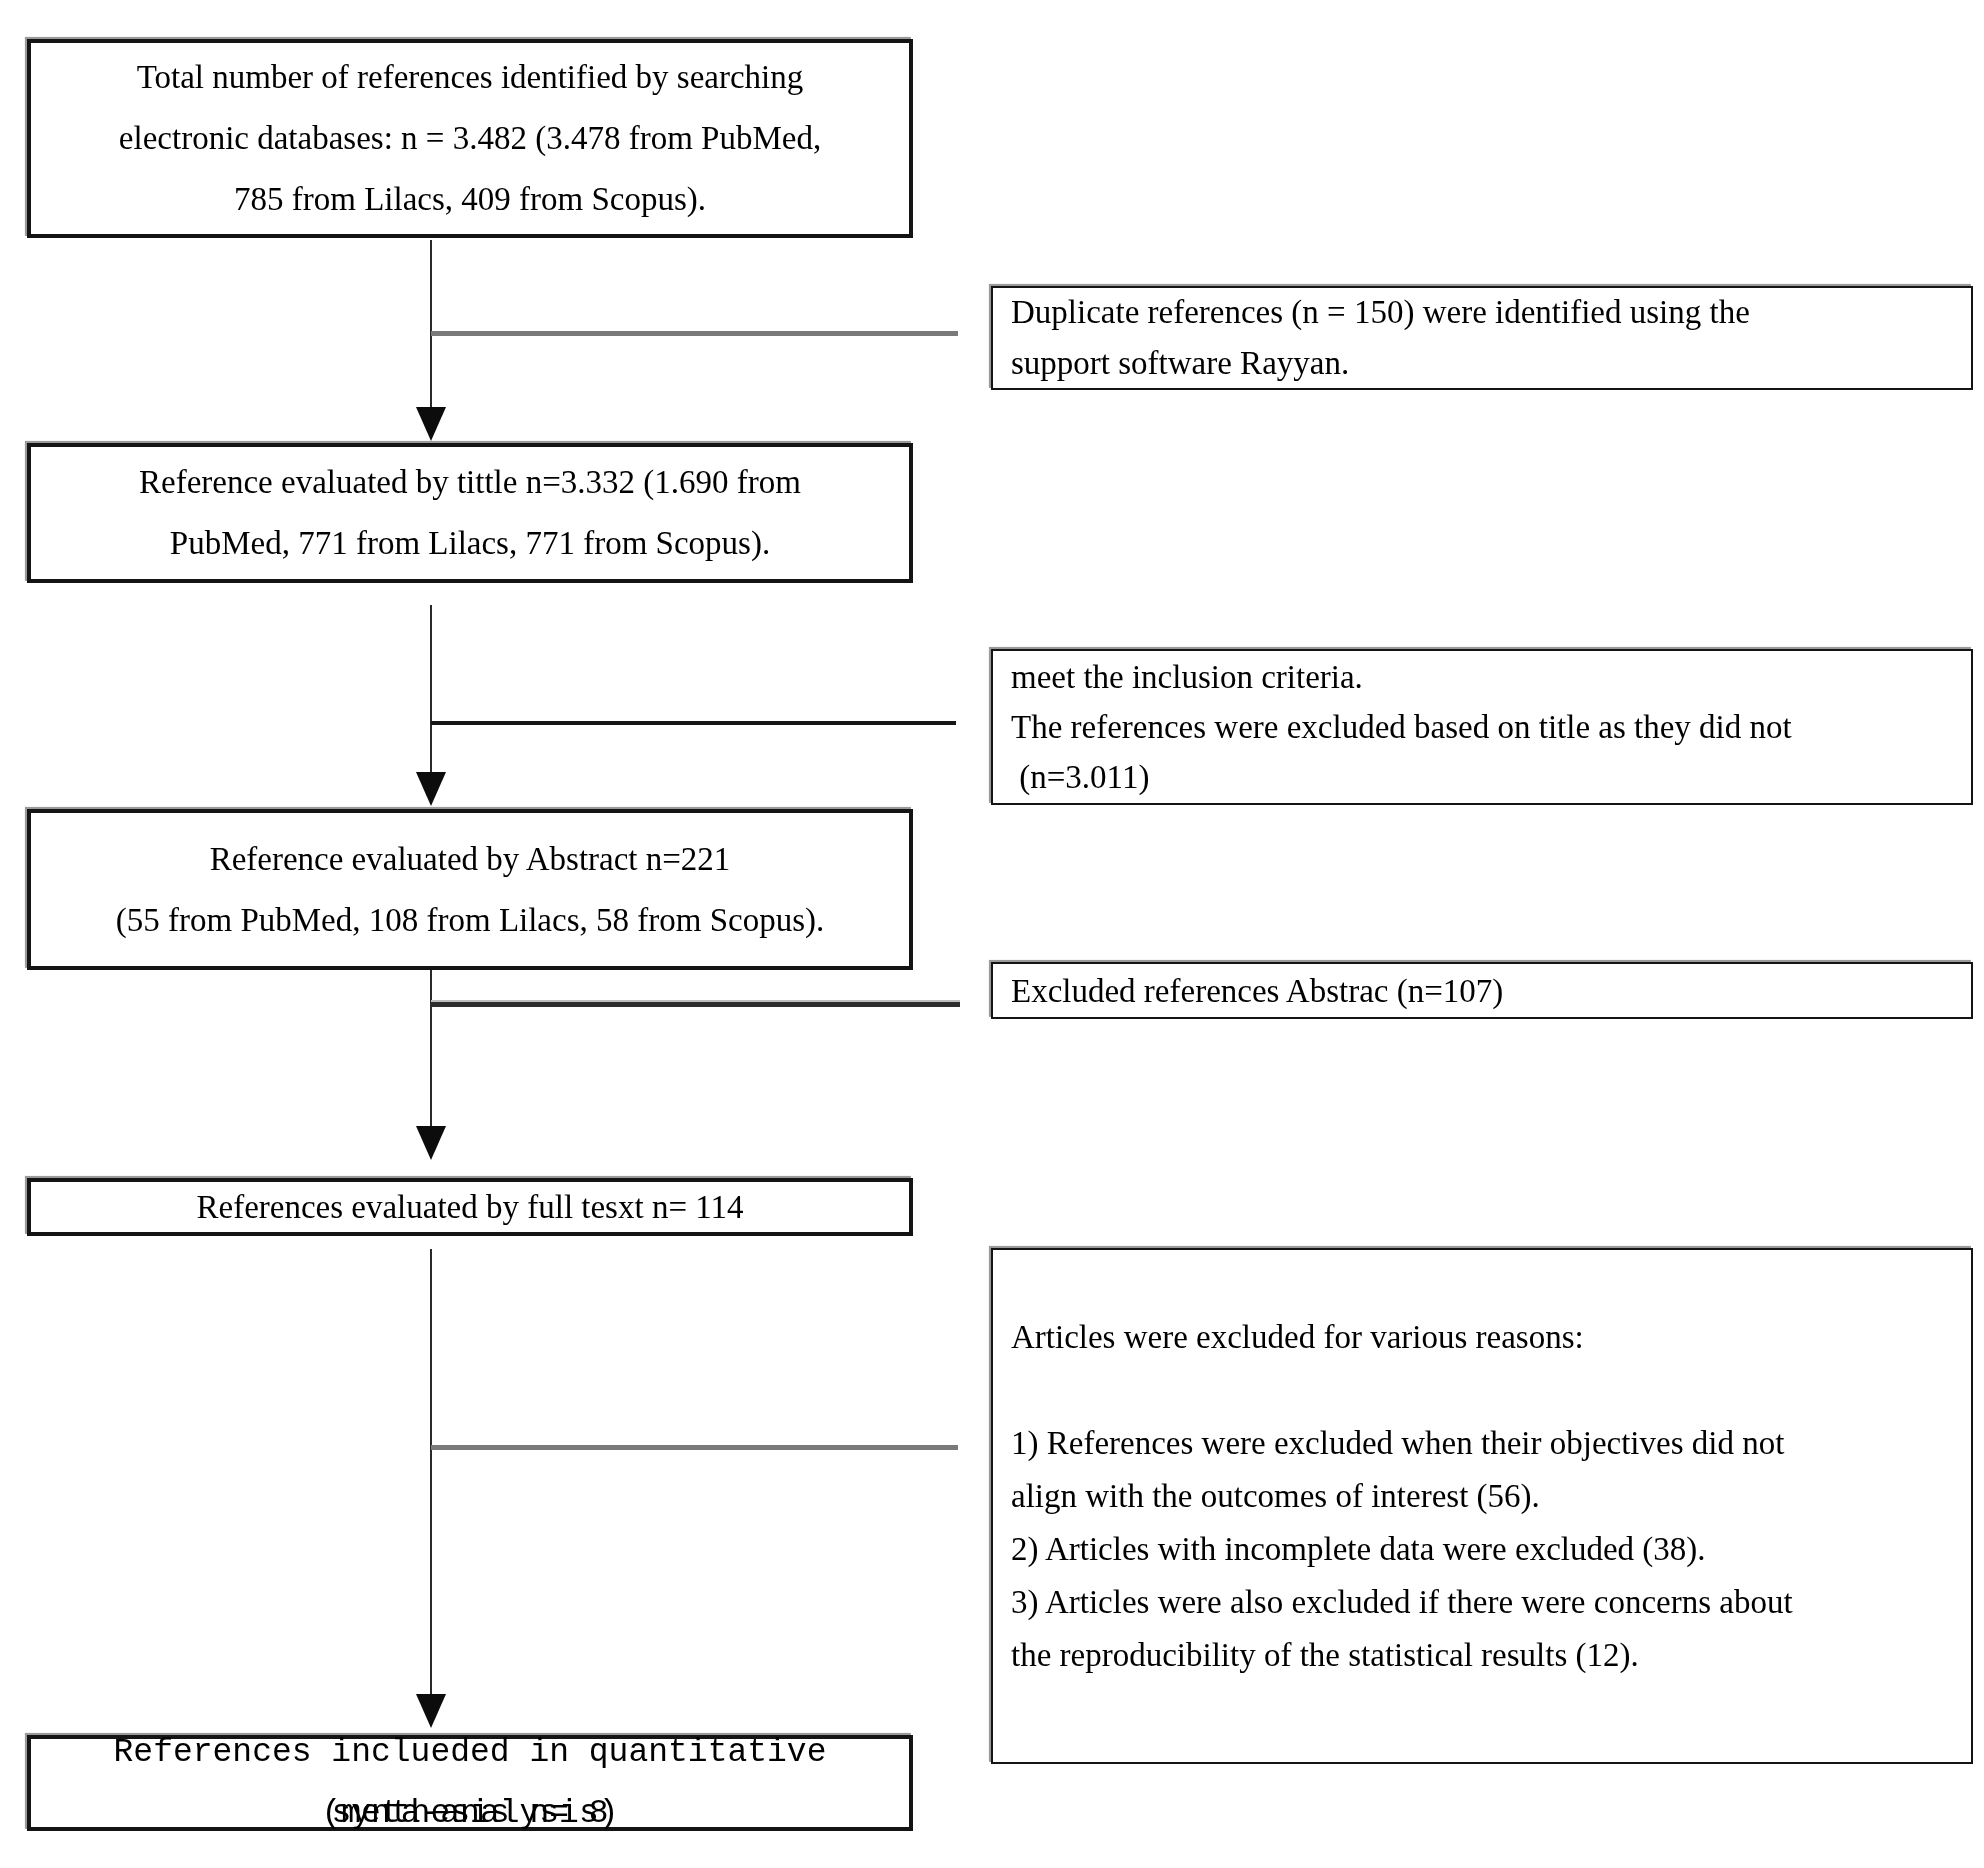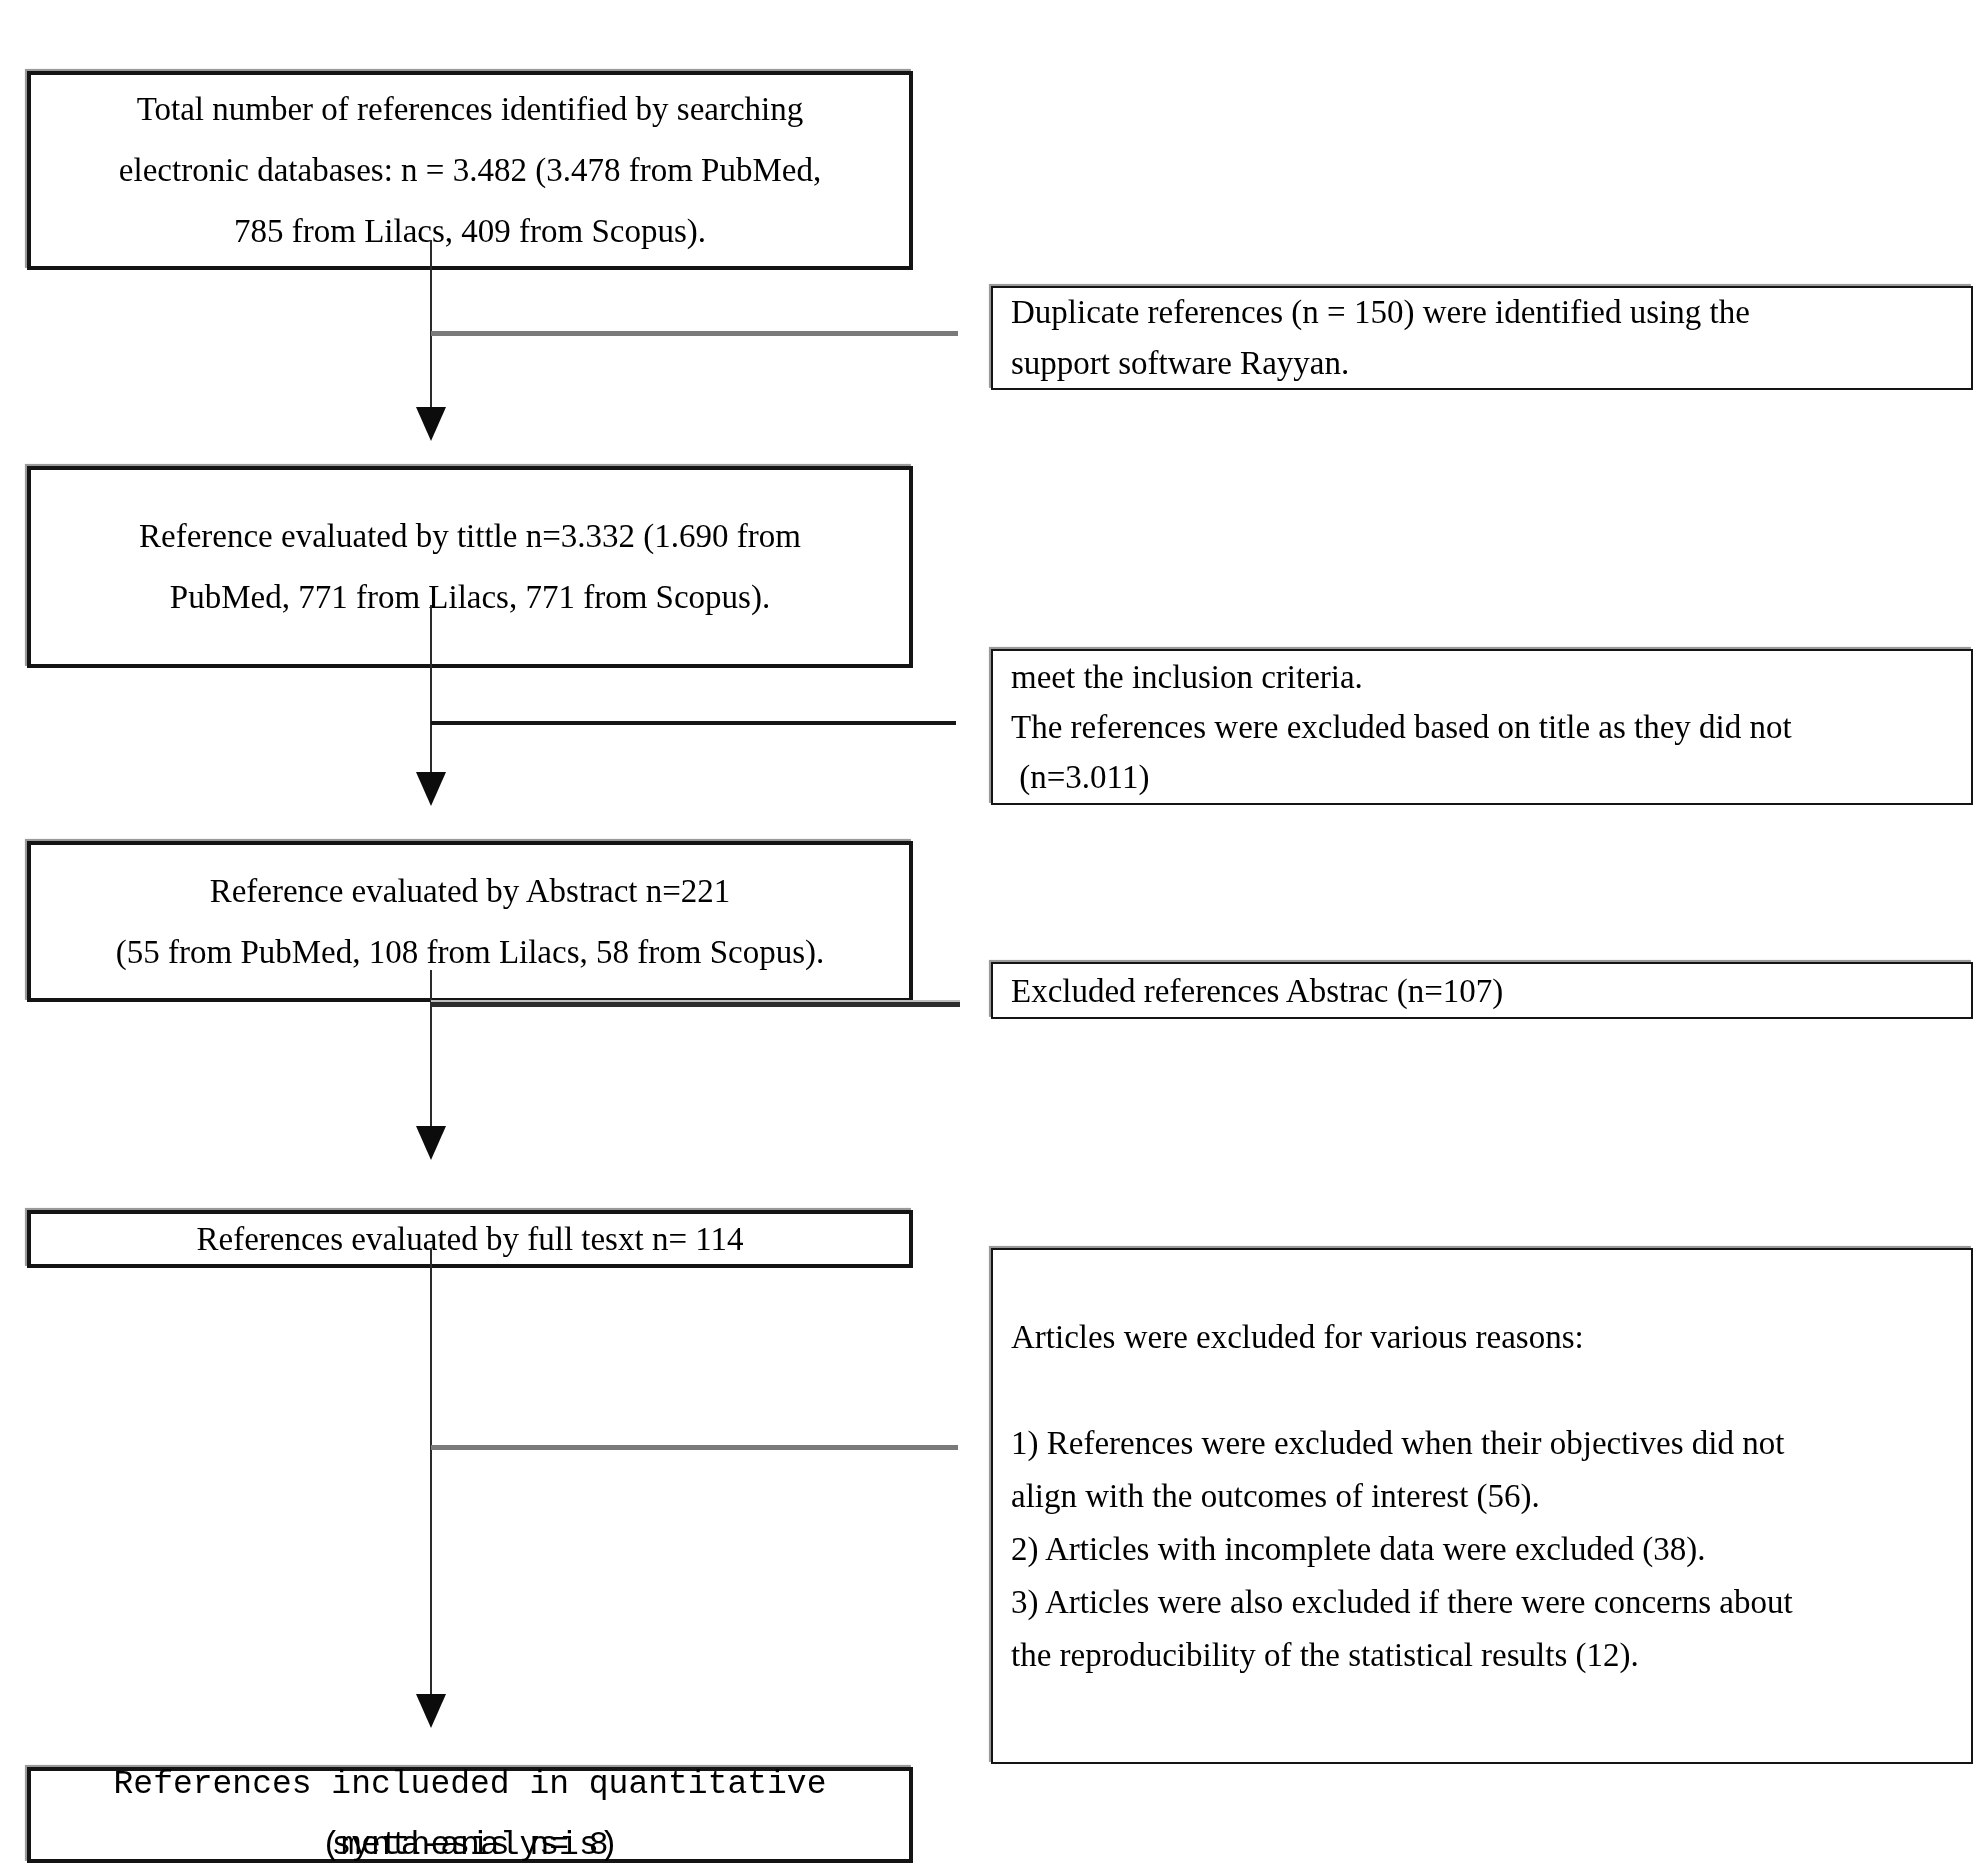--- a/index.html
+++ b/index.html
@@ -16,32 +16,32 @@
     position: absolute;
     box-sizing: border-box;
     background: #ffffff;
     border: 4.3px solid #141414;
     box-shadow: -2.1px -2.1px 0 0 #9a9a9a;
     display: flex;
     flex-direction: column;
     justify-content: center;
     font-size: 33px;
   }
-  .box.main { left: 27px; width: 886px; text-align: center; margin-top: 32px; }
+  .box.main { left: 27px; width: 886px; text-align: center; }
   .box.side {
     left: 991px; width: 982px;
     border-width: 2.8px;
     padding-left: 18px; padding-right: 7.1px;
     text-align: left;
   }
   .main .line { line-height: 61px; min-height: 61px; }
   .side .line { line-height: 53px; min-height: 53px; }
 
   #box-identified { top: 39px;   height: 199px; }
-  #box-title      { top: 434px;  height: 202px; }
+  #box-title      { top: 443px;  height: 140px; }
   #box-abstract   { top: 809px; height: 161px; }
   #box-fulltext   { top: 1178px; height: 58px;  }
   #box-included   { top: 1735px; height: 96px; font-family: Liberation Mono, monospace; }
 
   #sbox-duplicates { top: 286px;  height: 104px; }
   #sbox-duplicates .line { line-height: 51px; min-height: 51px; }
   #sbox-title-excl { top: 649px;  height: 156px; }
   #sbox-title-excl .line { line-height: 50px; min-height: 50px; }
   #sbox-abstract-excl { top: 962px; height: 57px; }
   #sbox-abstract-excl .line { line-height: 40px; min-height: 40px; }

